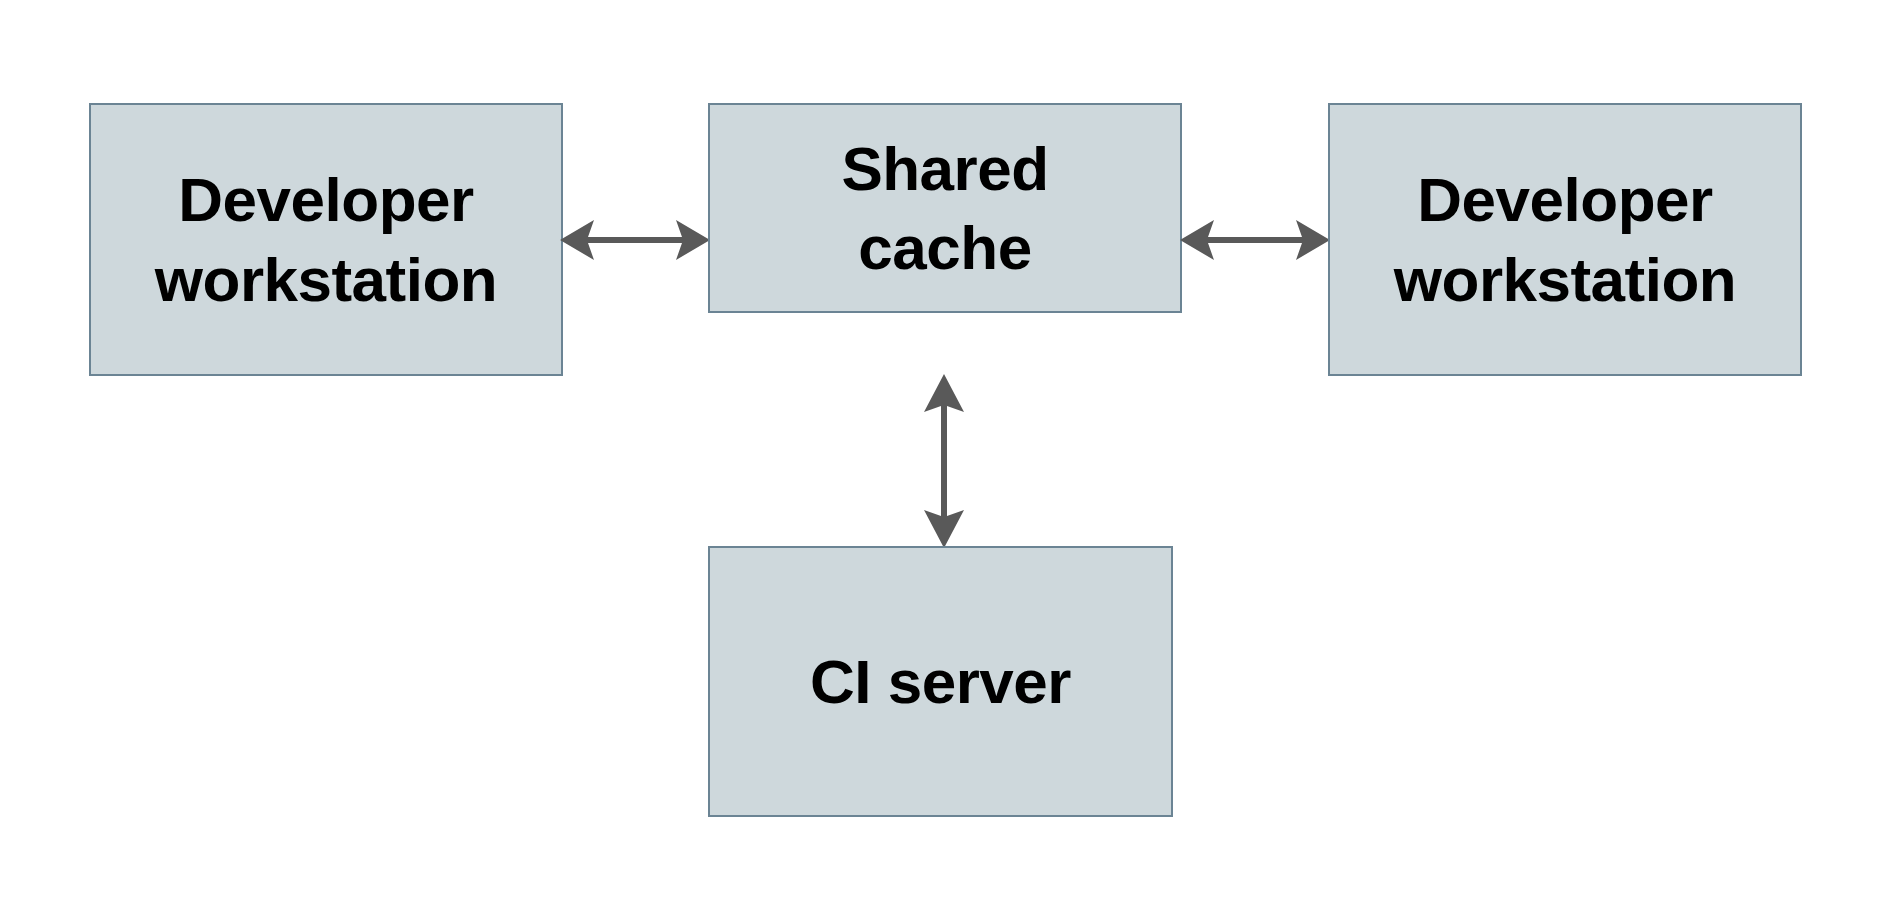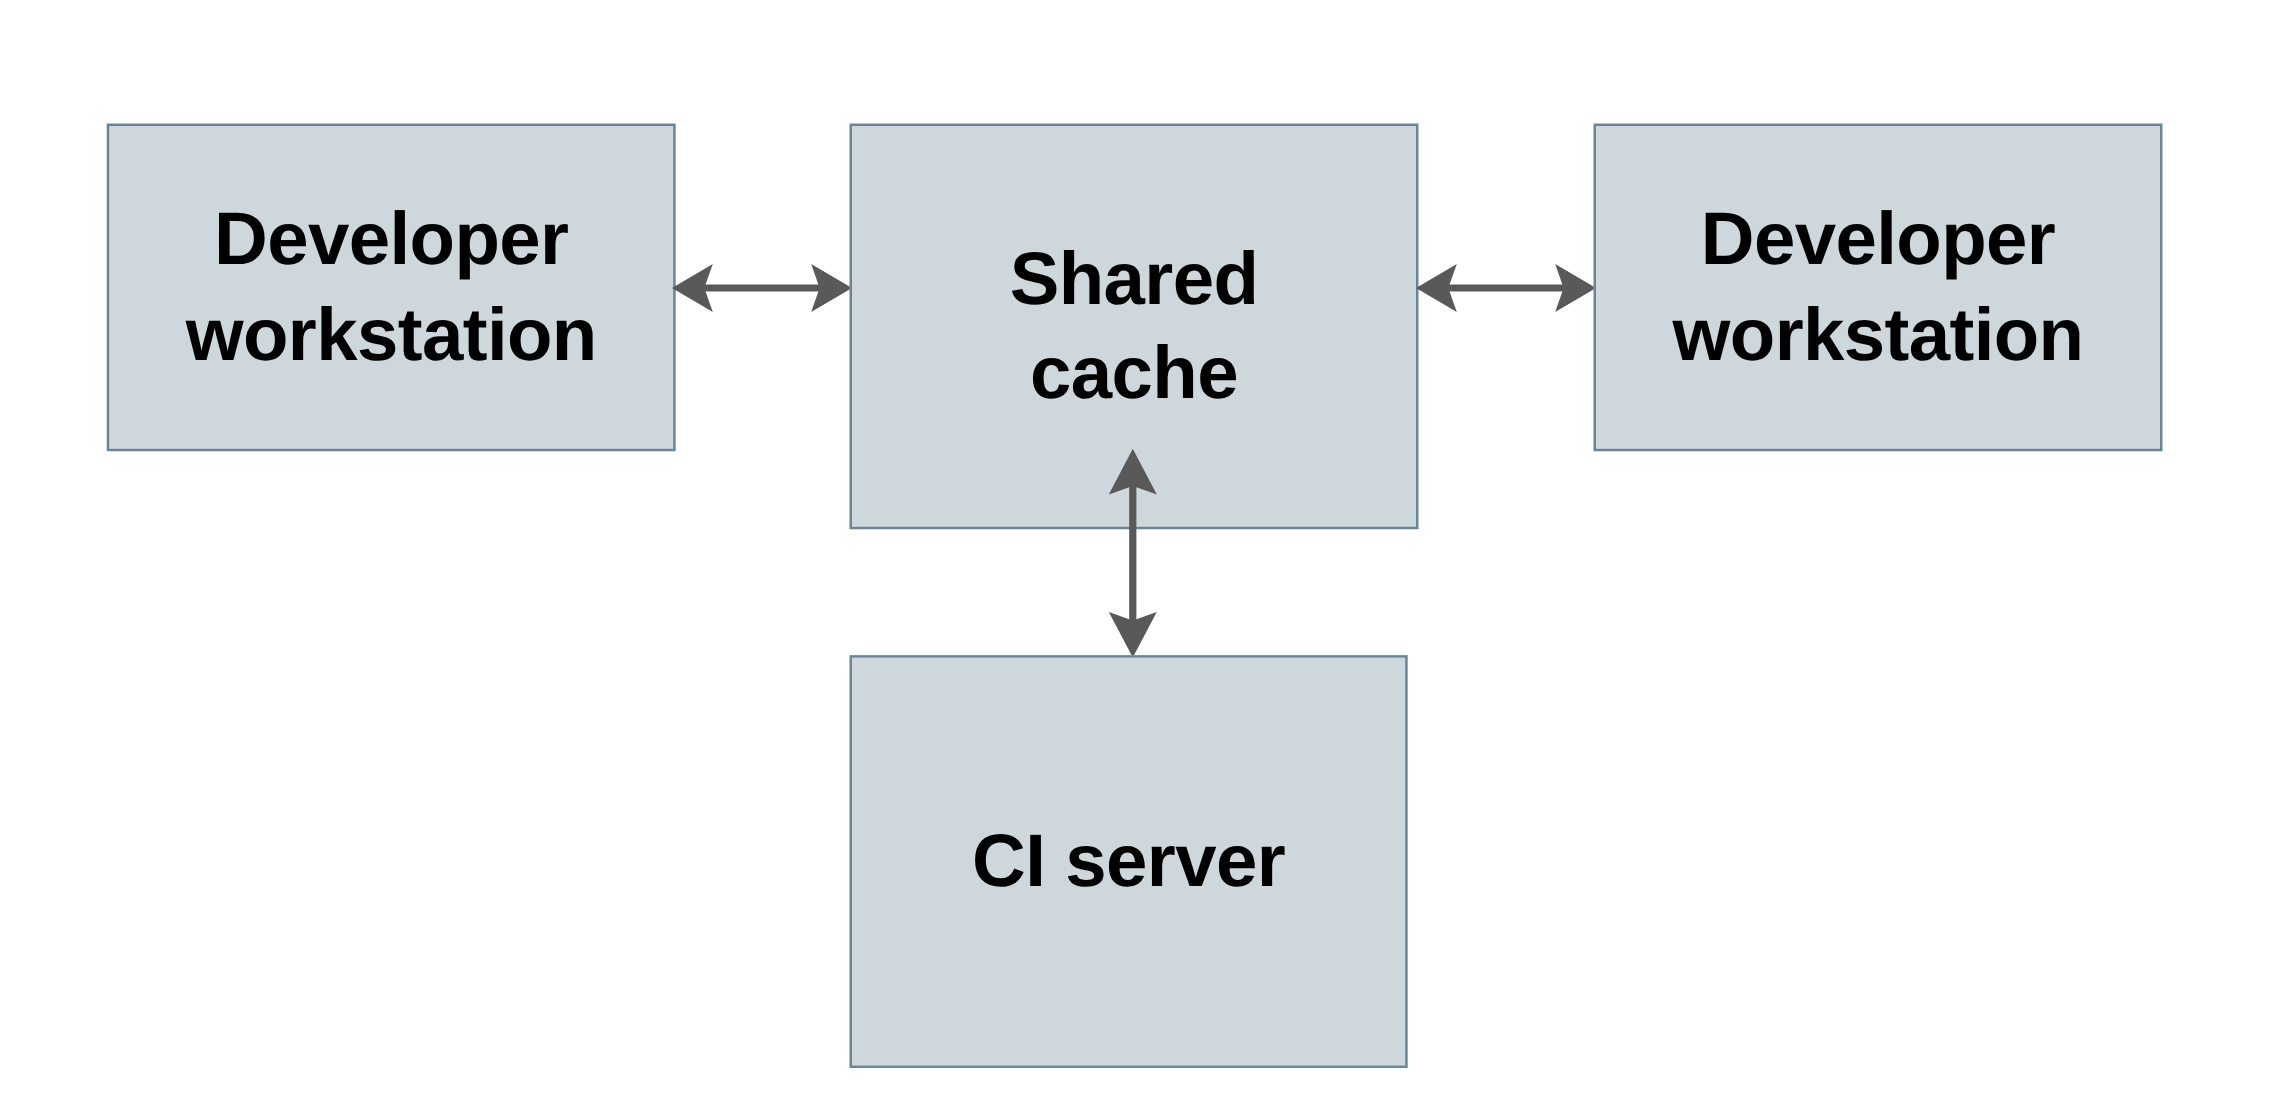--- a/index.html
+++ b/index.html
@@ -32,23 +32,23 @@
     font-size: 62px;
     line-height: 1.28;
     color: #000000;
     font-weight: 700;
     letter-spacing: -0.5px;
     white-space: pre-line;
     padding: 0 6px;
   }
   
   #node-dev-left   { left: 89px;   top: 103px; width: 474px; height: 273px; }
-  #node-shared     { left: 708px;  top: 103px; width: 474px; height: 338px; }
+  #node-shared     { left: 708px;  top: 103px; width: 474px; height: 210px; }
   #node-dev-right  { left: 1328px; top: 103px; width: 474px; height: 273px; }
-  #node-ci         { left: 708px;  top: 546px; width: 465px; height: 344px; }
+  #node-ci         { left: 708px;  top: 546px; width: 465px; height: 271px; }
 
   .connector {
     position: absolute;
     overflow: visible;
   }
   #edge-left-shared  { left: 560px;  top: 212px; width: 150px; height: 56px; }
   #edge-shared-right { left: 1180px; top: 212px; width: 150px; height: 56px; }
   #edge-shared-ci    { left: 916px;  top: 374px; width: 56px;  height: 174px; }
 </style>
 </head>

